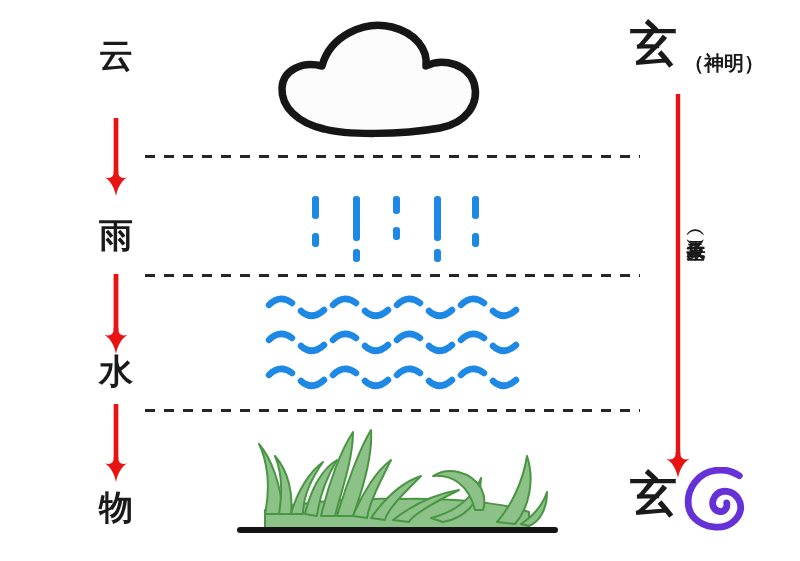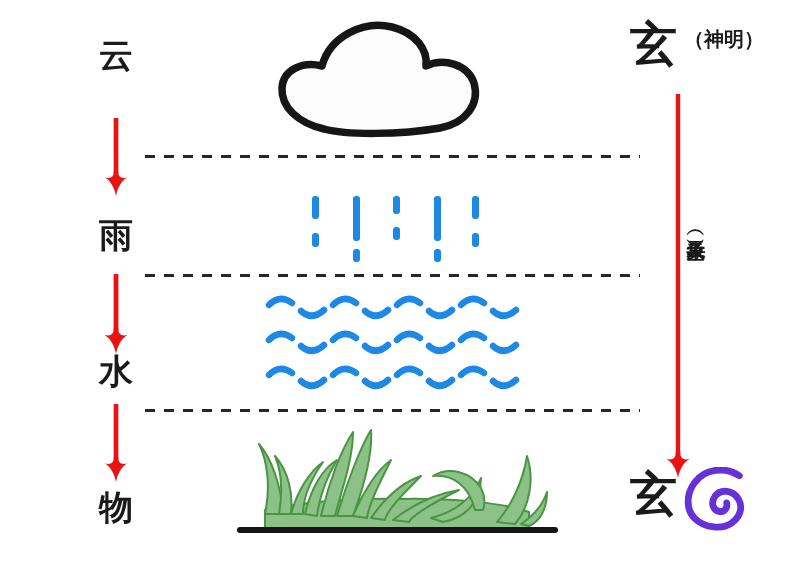--- a/index.html
+++ b/index.html
@@ -111,21 +111,21 @@
     <path class="grass-part" d="M158 98 C176 84 200 72 224 68 C200 80 178 92 174 100 Z"></path>
     <path class="grass-part" d="M196 96 C220 90 238 76 246 56 C246 80 230 96 208 100 Z"></path>
     <path class="grass-part" d="M240 88 C234 64 218 52 198 54 C214 44 236 50 246 66 C250 74 250 82 248 88 Z"></path>
     <path class="grass-part" d="M262 100 C276 84 288 60 292 34 C300 58 294 86 280 102 Z"></path>
     <path class="grass-part" d="M286 102 C298 94 308 82 312 70 C312 88 304 100 294 104 Z"></path>
   </svg>
 
   <div class="ground"></div>
 
   <div class="big-term" style="left:630px;top:20px">玄</div>
-  <div class="note" style="left:684px;top:28px">（神明）</div>
+  <div class="note" style="left:684px;top:52px">（神明）</div>
 
   <svg class="abs" style="left:665px;top:94px" width="26" height="384" viewBox="0 0 26 384">
     <rect class="red-fill" x="10.8" y="0" width="4.4" height="361"></rect>
     <path class="red-fill" d="M13 384 C11.2 374.5 6.5 367.5 1.5 365 C8 366.5 10.9 364 10.7 358 L15.3 358 C15.1 364 18 366.5 24.5 365 C19.5 367.5 14.8 374.5 13 384 Z"></path>
   </svg>
 
   <div class="note v-note" style="left:686px;top:224px">（天垂象）</div>
 
   <div class="big-term" style="left:630px;top:470px">玄</div>
 

